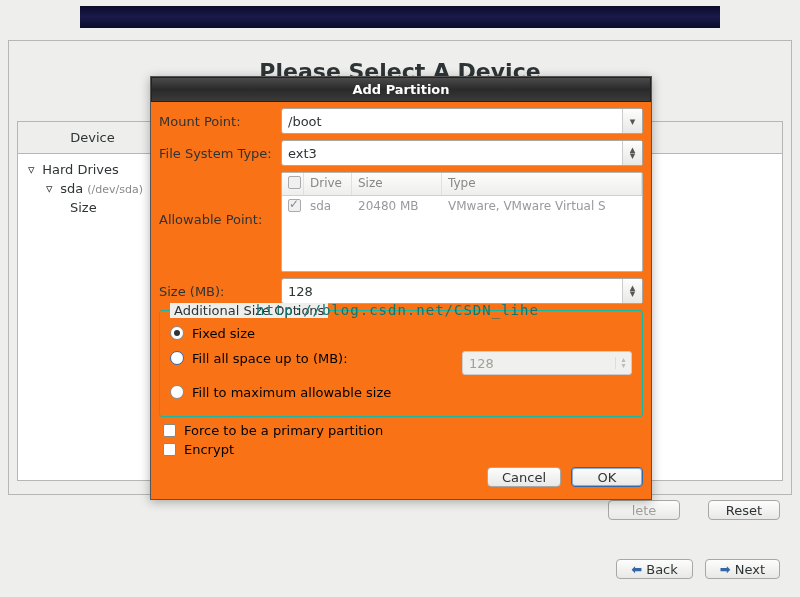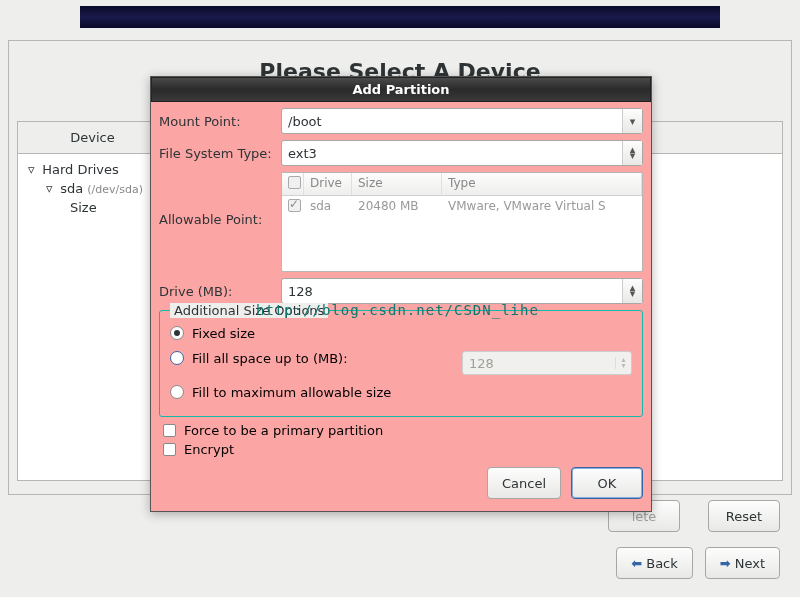--- a/index.html
+++ b/index.html
@@ -66,21 +66,21 @@
     .devpath { color: #888; font-size: 11px; }
     .bottom-actions {
       position: absolute;
       top: 500px;
       right: 20px;
       display: flex;
       gap: 28px;
     }
     .btn {
       min-width: 72px;
-      height: 32px;
+      height: 20px;
       padding: 0 14px;
       background: linear-gradient(to bottom, #fdfdfd, #e8e8e6);
       border: 1px solid #a7a7a3;
       border-radius: 4px;
       color: #2e3436;
       font-size: 13px;
       display: inline-flex;
       align-items: center;
       justify-content: center;
       cursor: pointer;
@@ -95,21 +95,21 @@
       gap: 12px;
     }
     .btn .arrow { font-weight: bold; color: #3465a4; }
 
     
     .modal {
       position: absolute;
       top: 76px;
       left: 150px;
       width: 502px;
-      background: #fca5a5;
+      background: #f97316;
       border: 1px solid #555;
       box-shadow: 0 2px 10px rgba(0,0,0,0.3);
     }
     .titlebar {
       background: linear-gradient(to bottom, #4a4a4a, #2a2a2a 50%, #3a3a3a);
       color: #fff;
       font-weight: bold;
       text-align: center;
       padding: 4px 0;
       border: 1px solid #222;
@@ -291,21 +291,21 @@
             <div class="dr-chk"><span class="chkmark checked"></span></div>
             <div class="dr-drv">sda</div>
             <div class="dr-size">20480 MB</div>
             <div class="dr-mod">VMware, VMware Virtual S</div>
           </div>
         </div>
       </div>
     </div>
 
     <div class="row">
-      <div class="label">Drive (MB):</div>
+      <div class="label">Size (MB):</div>
       <div class="field">
         <div class="combo">
           <div class="val">128</div>
           <div class="handle spinh">▴<br>▾</div>
         </div>
       </div>
     </div>
 
     <div class="fieldset">
       <span class="legend">Additional Size Options</span>

